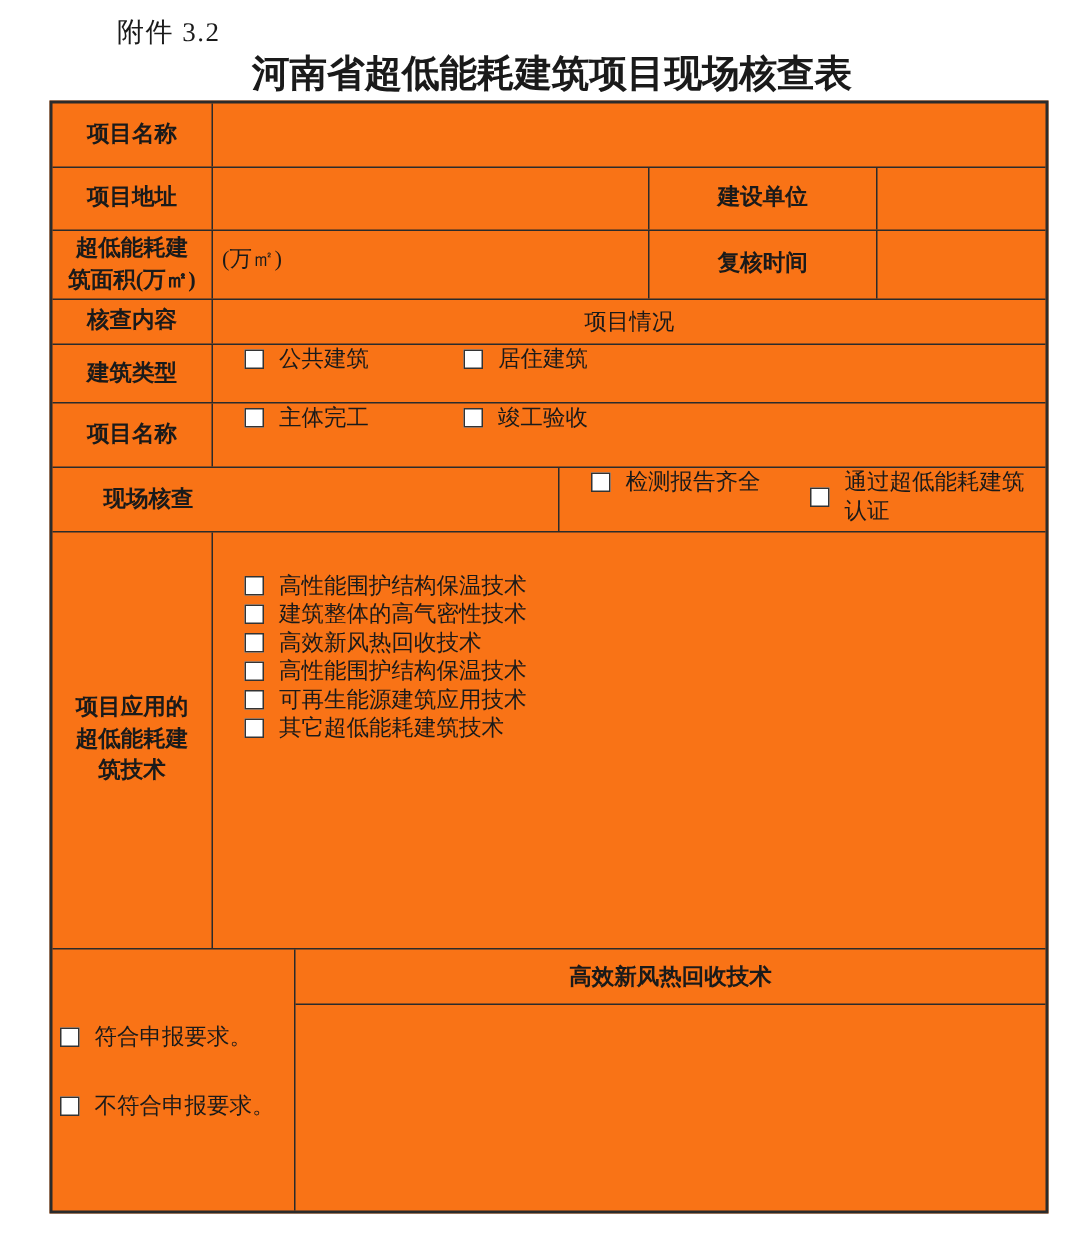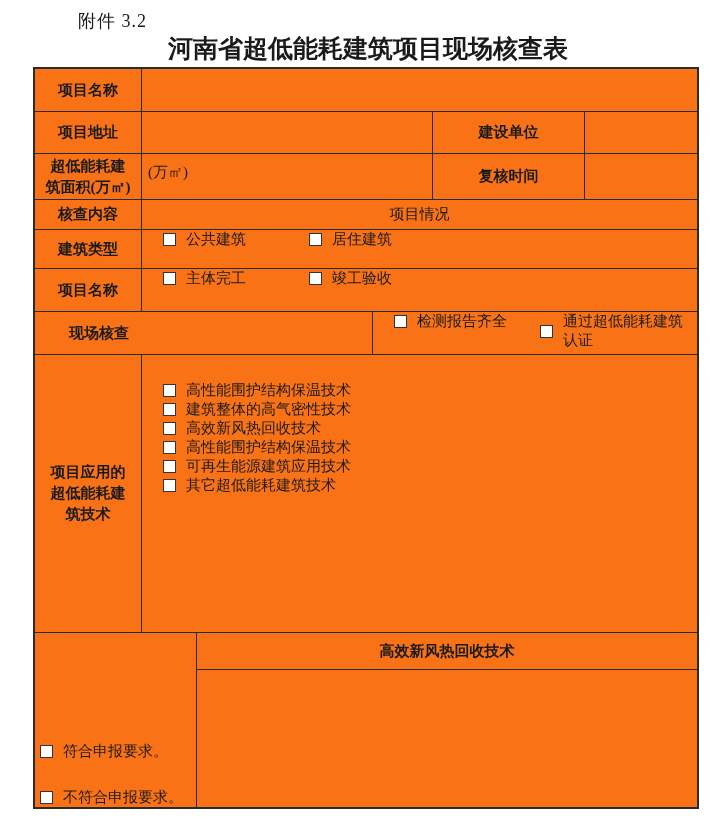--- a/index.html
+++ b/index.html
@@ -86,21 +86,20 @@
     display: flex; align-items: flex-start;
     padding: 9px 0 0 6px;
     font-size: 15px;
   }
   .opinion-cell {
     width: 162px; flex: none;
     display: flex; flex-direction: column;
     padding: 49px 0 0 5px;
     row-gap: 27px;
     font-size: 15px;
-    justify-content: flex-end;
   }
   .signature-cell {
     flex: 1;
     display: flex; flex-direction: column;
   }
   .signature-header {
     height: 37px; flex: none;
     border-bottom: 1px solid #2b2b2b;
     display: flex; align-items: center; justify-content: center;
     font-weight: bold; font-size: 15px;

